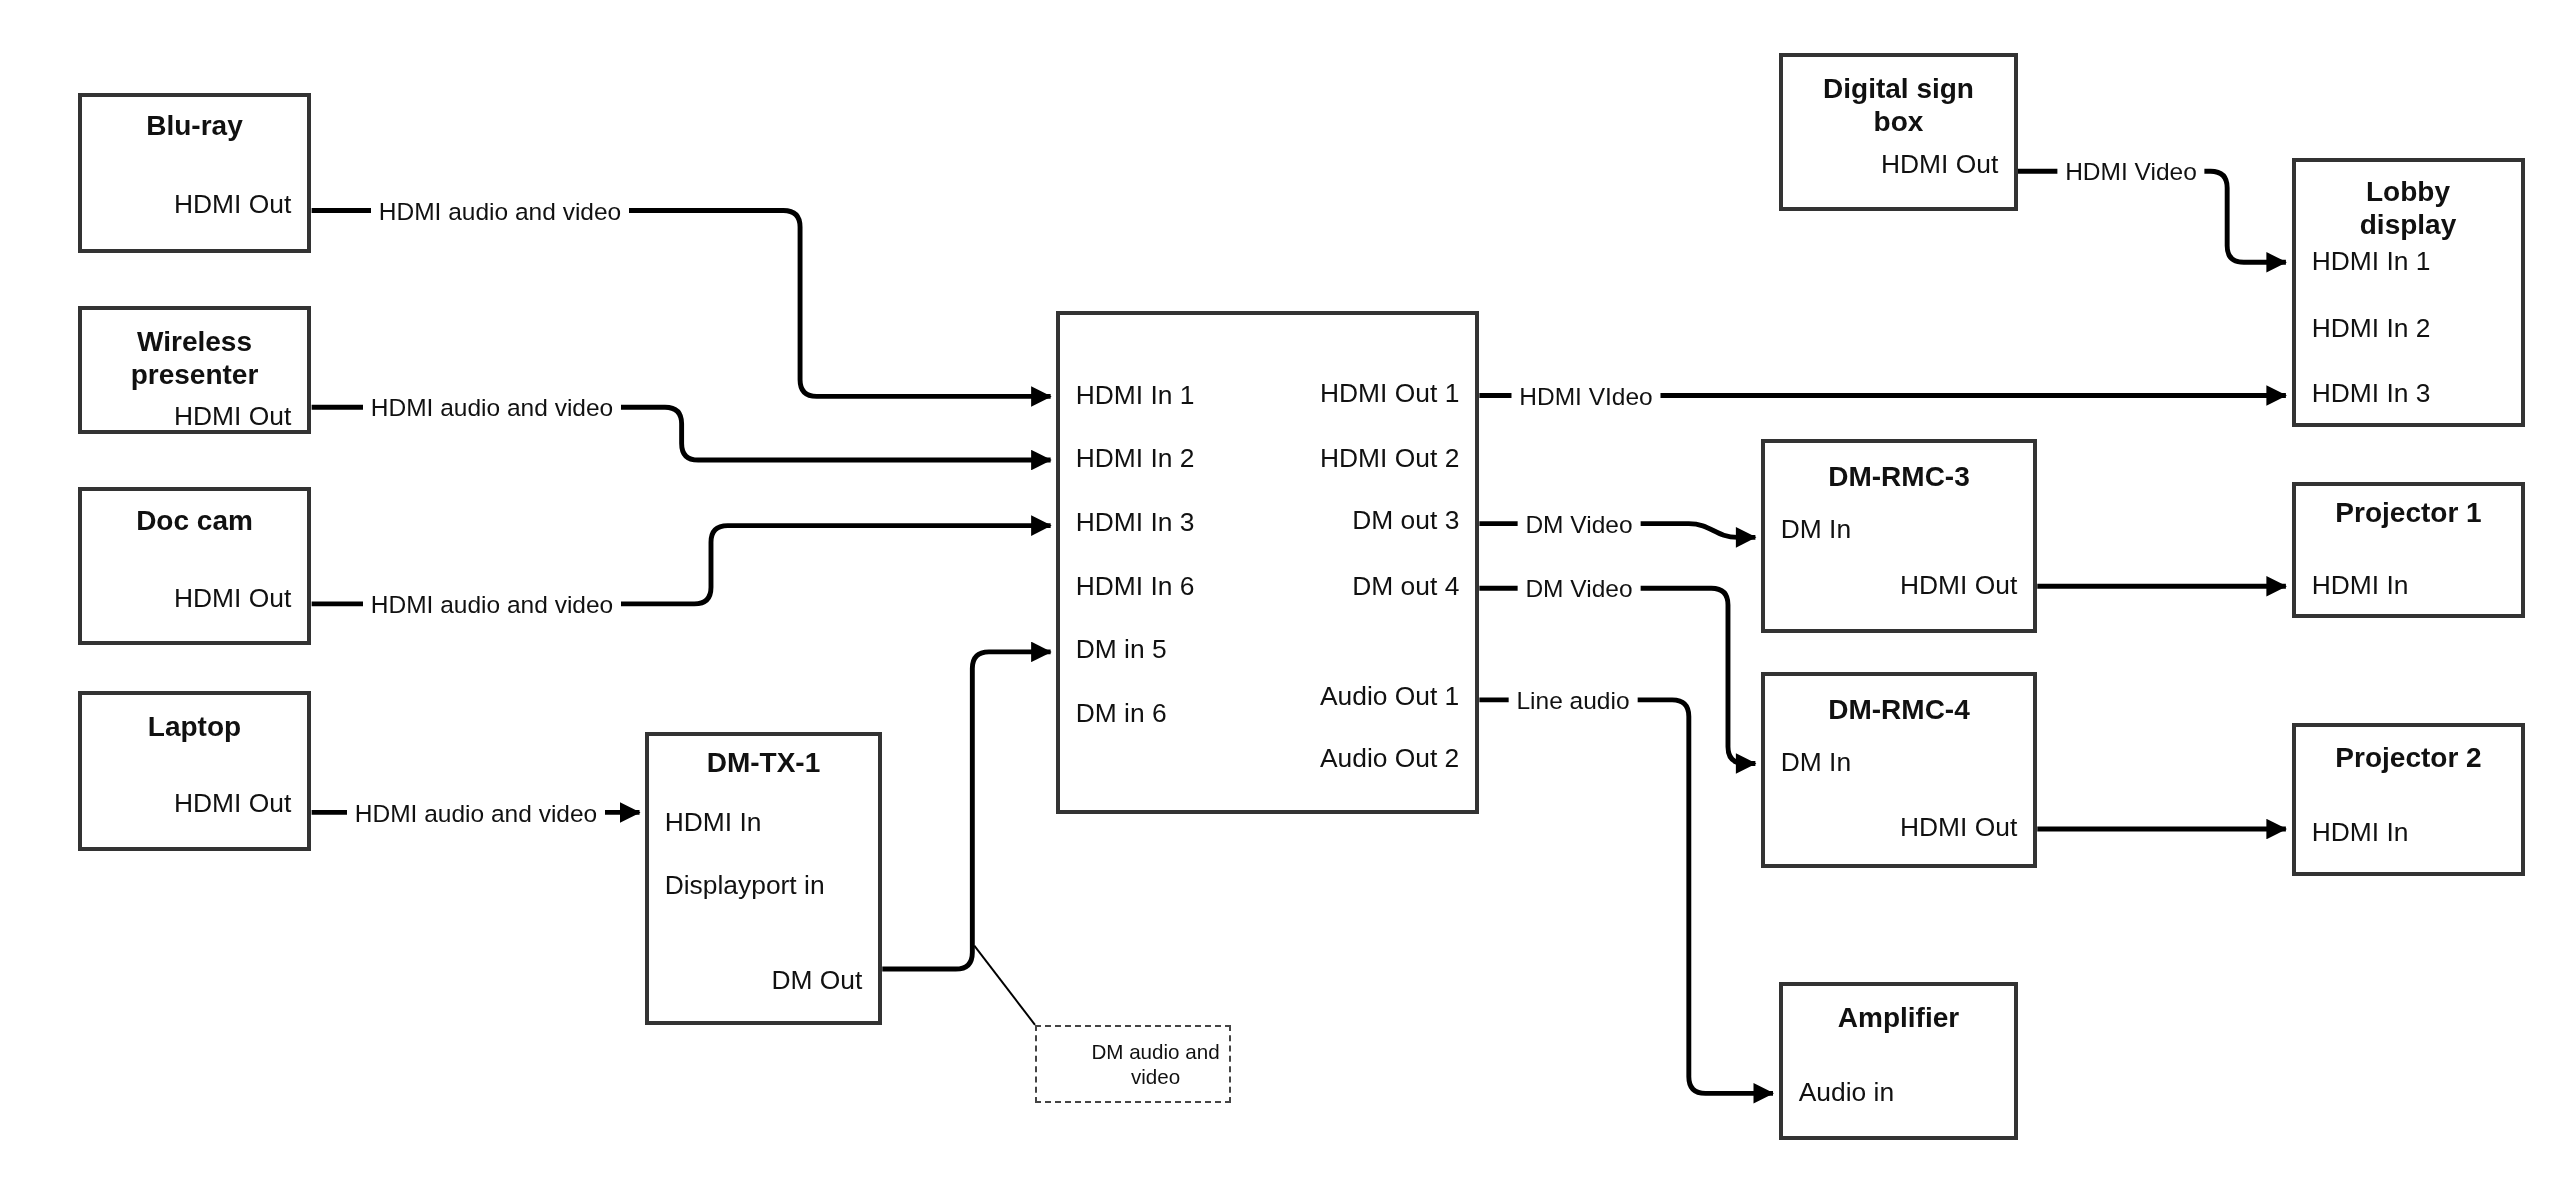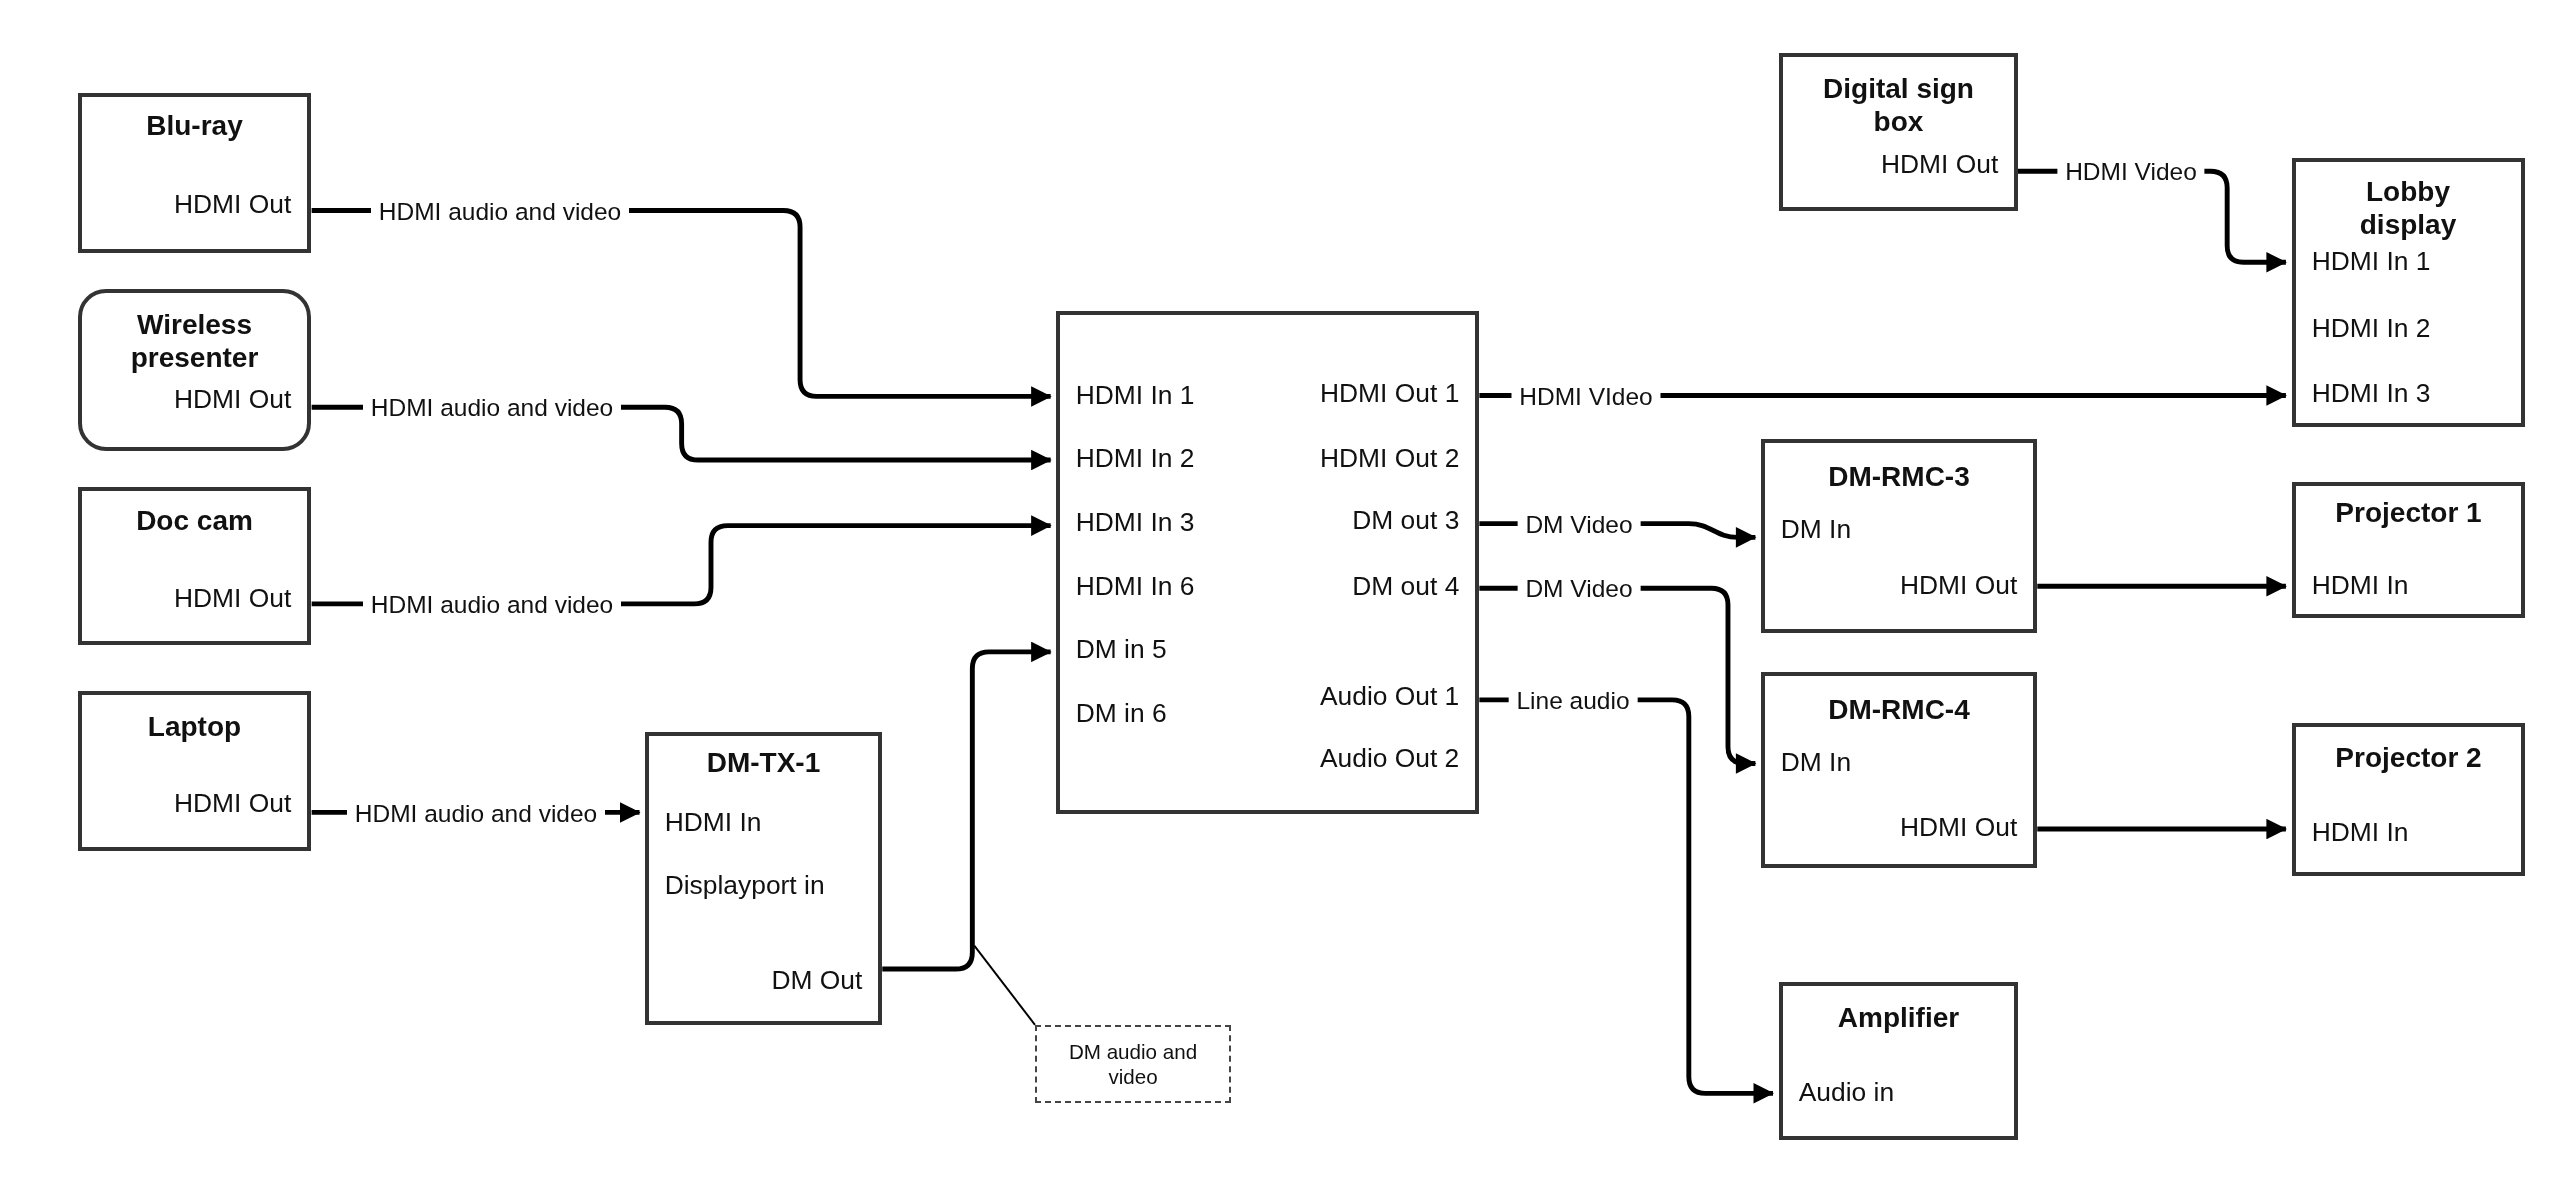--- a/index.html
+++ b/index.html
@@ -10,21 +10,21 @@
   .devbox{position:absolute;border:4.9px solid #333;background:#fff;box-sizing:border-box;z-index:2;}
   .btitle{position:absolute;left:0;right:0;text-align:center;font-weight:bold;
           font-size:28px;line-height:33px;white-space:normal;}
   .btitle.big{font-size:32px;line-height:37px;}
   .port{position:absolute;height:29px;line-height:29px;font-size:26.4px;white-space:nowrap;}
   .port.left{left:15.7px;text-align:left;}
   .port.right{right:15.7px;text-align:right;}
   .elabel{position:absolute;transform:translate(-50%,-50%);background:#fff;
           padding:0 7.8px;font-size:24.5px;line-height:29px;white-space:nowrap;z-index:3;}
   .callout{position:absolute;border:2px dashed #444;background:#fff;box-sizing:border-box;
-           z-index:2;display:flex;align-items:center;justify-content:center;}
+           z-index:2;display:flex;align-items:center;justify-content:flex-end;}
   .callout .ctext{width:147px;text-align:center;font-size:20.6px;line-height:25.5px;}
 </style>
 </head>
 <body>
 
 <div id="canvas">
 
   <svg class="wires" width="2576" height="1201" viewBox="0 0 2631 1227">
     <defs>
       <marker id="arrow" viewBox="0 0 10 10" refX="9.5" refY="5" markerWidth="4.6" markerHeight="4.2" orient="auto-start-reverse">
@@ -46,21 +46,21 @@
       <path d="M 2081 847 H 2335" marker-end="url(#arrow)"></path>
     </g>
     <path d="M 995 966 L 1057 1047" fill="none" stroke="#000" stroke-width="2"></path>
   </svg>
 
   <div class="devbox" style="left:78px;top:93px;width:233px;height:160px;">
     <span class="btitle" style="top:11.7px;">Blu-ray</span>
     <span class="port right" style="top:93px;">HDMI Out</span>
   </div>
 
-  <div class="devbox" style="left:78px;top:289px;width:233px;height:162px;border-radius:28px;">
+  <div class="devbox" style="left:78px;top:306px;width:233px;height:128px;">
     <span class="btitle" style="top:14.7px;left:calc(50% - 83px);right:auto;width:166px;">Wireless presenter</span>
     <span class="port right" style="top:92px;">HDMI Out</span>
   </div>
 
   <div class="devbox" style="left:78px;top:487px;width:233px;height:158px;">
     <span class="btitle" style="top:12.7px;">Doc cam</span>
     <span class="port right" style="top:93px;">HDMI Out</span>
   </div>
 
   <div class="devbox" style="left:78px;top:691px;width:233px;height:160px;">

